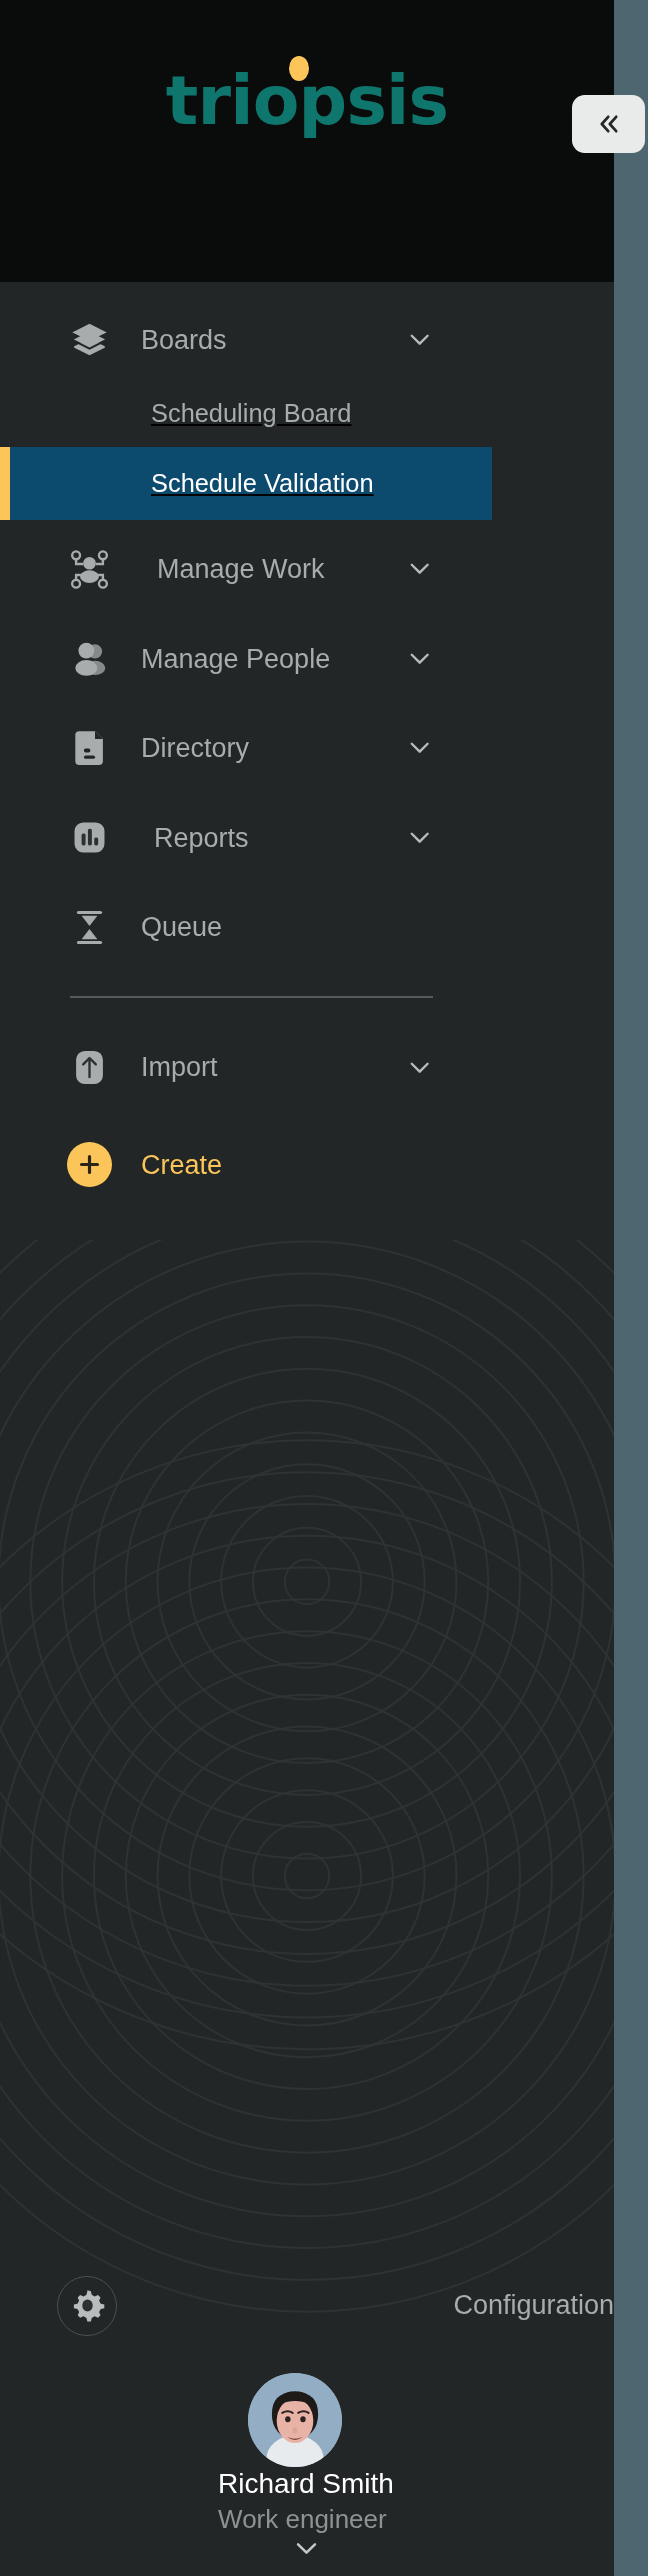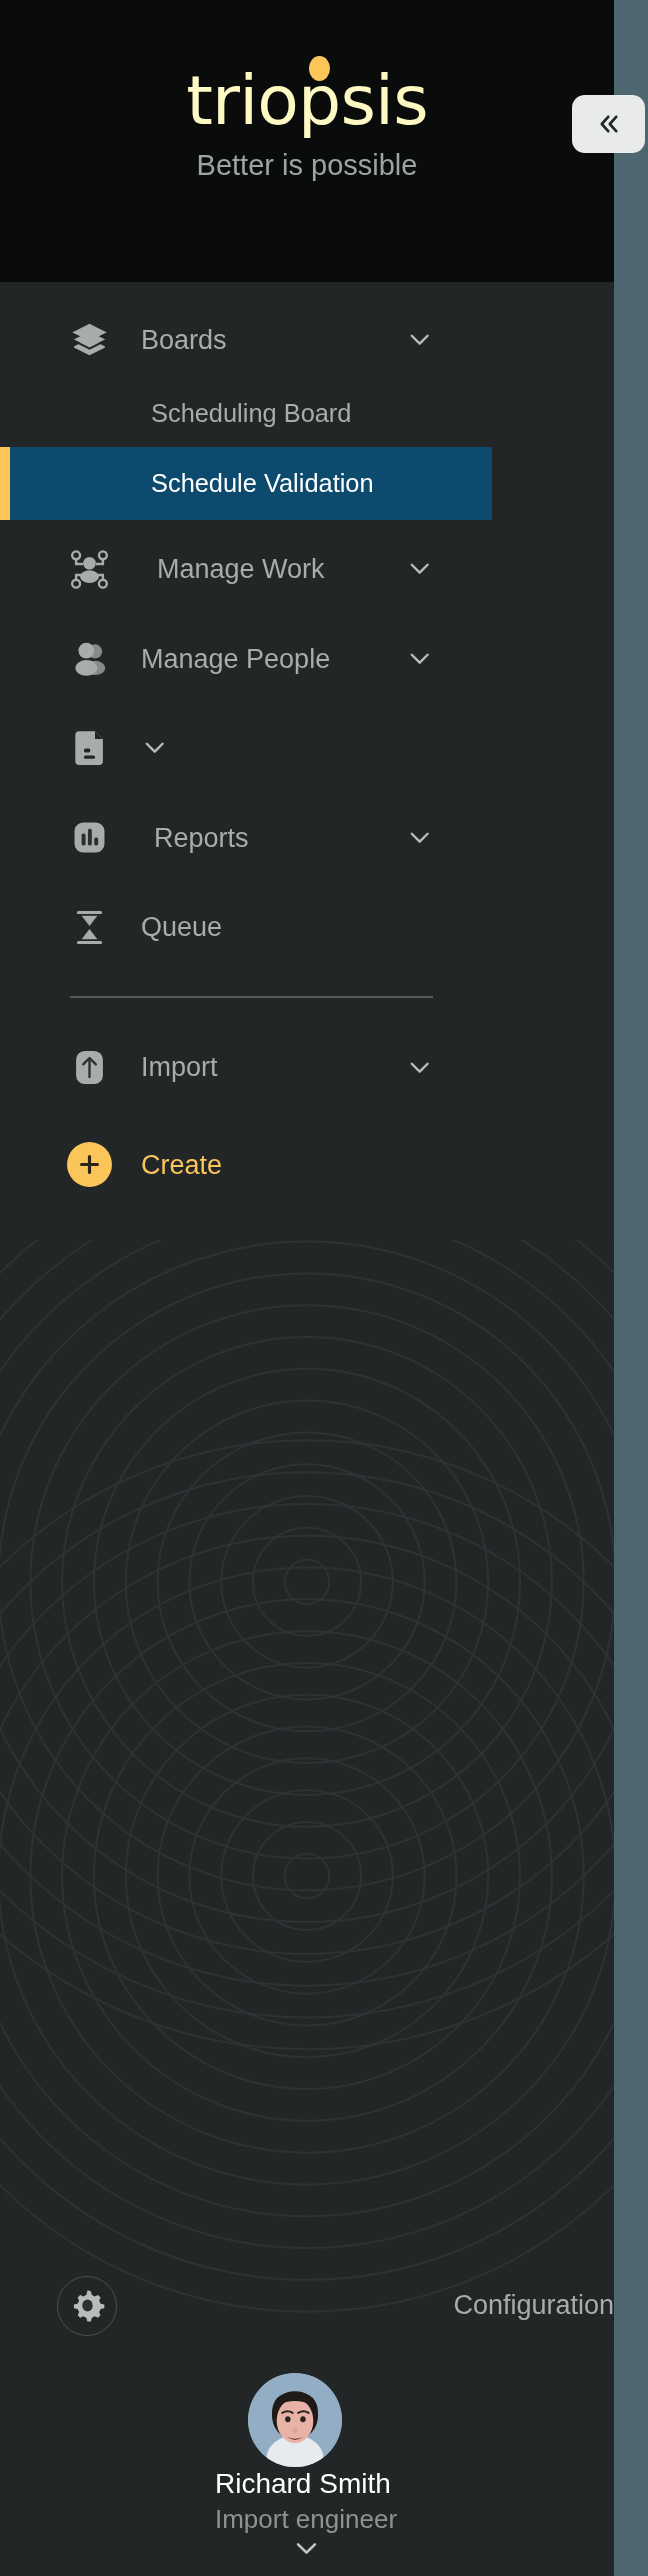--- a/index.html
+++ b/index.html
@@ -55,22 +55,22 @@
     width: 614px;
     text-align: center;
   }
 
   #logo-text {
     position: relative;
     display: inline-block;
     margin-top: 67px;
     font-size: 68px;
     line-height: 68px;
-    font-weight: normal;
-    color: #fef9c3;
+    font-weight: bold;
+    color: #0f766e;
     letter-spacing: -0.8px;
     font-family: "DejaVu Sans", sans-serif;
   }
   #logo-dot {
     position: absolute;
     left: 123px;
     top: -11px;
     width: 20.7px;
     height: 25.4px;
     border-radius: 50%;
@@ -149,20 +149,21 @@
   }
 
   
   .sub-item {
     position: relative;
     display: flex;
     align-items: center;
     height: 67px;
     padding-left: 151px;
     cursor: pointer;
+    text-decoration: underline;
   }
   .sub-item .label {
     font-size: 25.4px;
     line-height: 29px;
     color: #a8acac;
     white-space: nowrap;
   }
   .sub-item.active {
     background: #0c4a6e;
     height: 73px;
@@ -319,21 +320,20 @@
         <rect x="0" y="0" width="772" height="1400" fill="#222626" opacity="0.25"></rect>
       </svg>
     </div>
 
     <div id="brand-header">
       <div id="logo-wrap">
         <div id="logo-text">
           <span>triopsis</span>
           <span id="logo-dot"></span>
         </div>
-        <div id="tagline">Better is possible</div>
       </div>
     </div>
 
     <div id="nav">
 
       <div class="nav-item" style="margin-top:17.5px;">
         <span class="ico">
           <svg width="41" height="41" viewBox="0 0 52 52" xmlns="http://www.w3.org/2000/svg">
             <path d="M26 6 L48 17 L26 28 L4 17 Z" fill="#a8acac"></path>
             <path d="M26 26 L46 36 L26 46 L6 36 Z" fill="#a8acac"></path>
@@ -404,20 +404,21 @@
 
       <div class="nav-item" style="margin-top:9.5px;">
         <span class="ico">
           <svg width="41" height="41" viewBox="0 0 52 52" xmlns="http://www.w3.org/2000/svg">
             <path d="M13 4 h20 l10 10 v28 a5 5 0 0 1 -5 5 h-25 a5 5 0 0 1 -5 -5 v-33 a5 5 0 0 1 5 -5 z" fill="#a8acac"></path>
             <path d="M33 4 l10 10 h-10 z" fill="#222626"></path>
             <rect x="19" y="26" width="8" height="5" rx="2" fill="#222626"></rect>
             <rect x="19" y="35" width="14" height="4" rx="2" fill="#222626"></rect>
           </svg>
         </span>
+        <span class="label">Directory</span>
         <span class="chev">
           <svg width="25.4" height="25.4" viewBox="0 0 32 32" xmlns="http://www.w3.org/2000/svg">
             <polyline points="6,11 16,21 26,11" fill="none" stroke="#b8bcbc" stroke-width="3" stroke-linecap="round" stroke-linejoin="round"></polyline>
           </svg>
         </span>
       </div>
 
       <div class="nav-item" style="margin-top:9.5px;gap:13px;">
         <span class="ico">
           <svg width="41" height="41" viewBox="0 0 52 52" xmlns="http://www.w3.org/2000/svg">
@@ -504,21 +505,21 @@
           <ellipse cx="50" cy="58" rx="3.4" ry="3.8" fill="#2a2320"></ellipse>
           <ellipse cx="69" cy="58" rx="3.4" ry="3.8" fill="#2a2320"></ellipse>
           <path d="M43 50 q7-4 13 0" fill="none" stroke="#2a2320" stroke-width="2.6" stroke-linecap="round"></path>
           <path d="M63 50 q7-4 13 0" fill="none" stroke="#2a2320" stroke-width="2.6" stroke-linecap="round"></path>
           <path d="M49 80 q10 8 20 0 q-10 5-20 0 z" fill="#6e3b36"></path>
           <ellipse cx="59" cy="72" rx="3" ry="4" fill="#d89c8f" opacity="0.7"></ellipse>
         </svg>
       </span>
       <span id="user-text">
         <span id="user-name" style="display:block;">Richard Smith</span>
-        <span id="user-role" style="display:block;">Import engineer</span>
+        <span id="user-role" style="display:block;">Work engineer</span>
       </span>
       <span id="user-chev">
         <svg width="27" height="27" viewBox="0 0 32 32" xmlns="http://www.w3.org/2000/svg">
           <polyline points="6,11 16,21 26,11" fill="none" stroke="#c4c8c8" stroke-width="3" stroke-linecap="round" stroke-linejoin="round"></polyline>
         </svg>
       </span>
     </div>
 
   </div>
 

